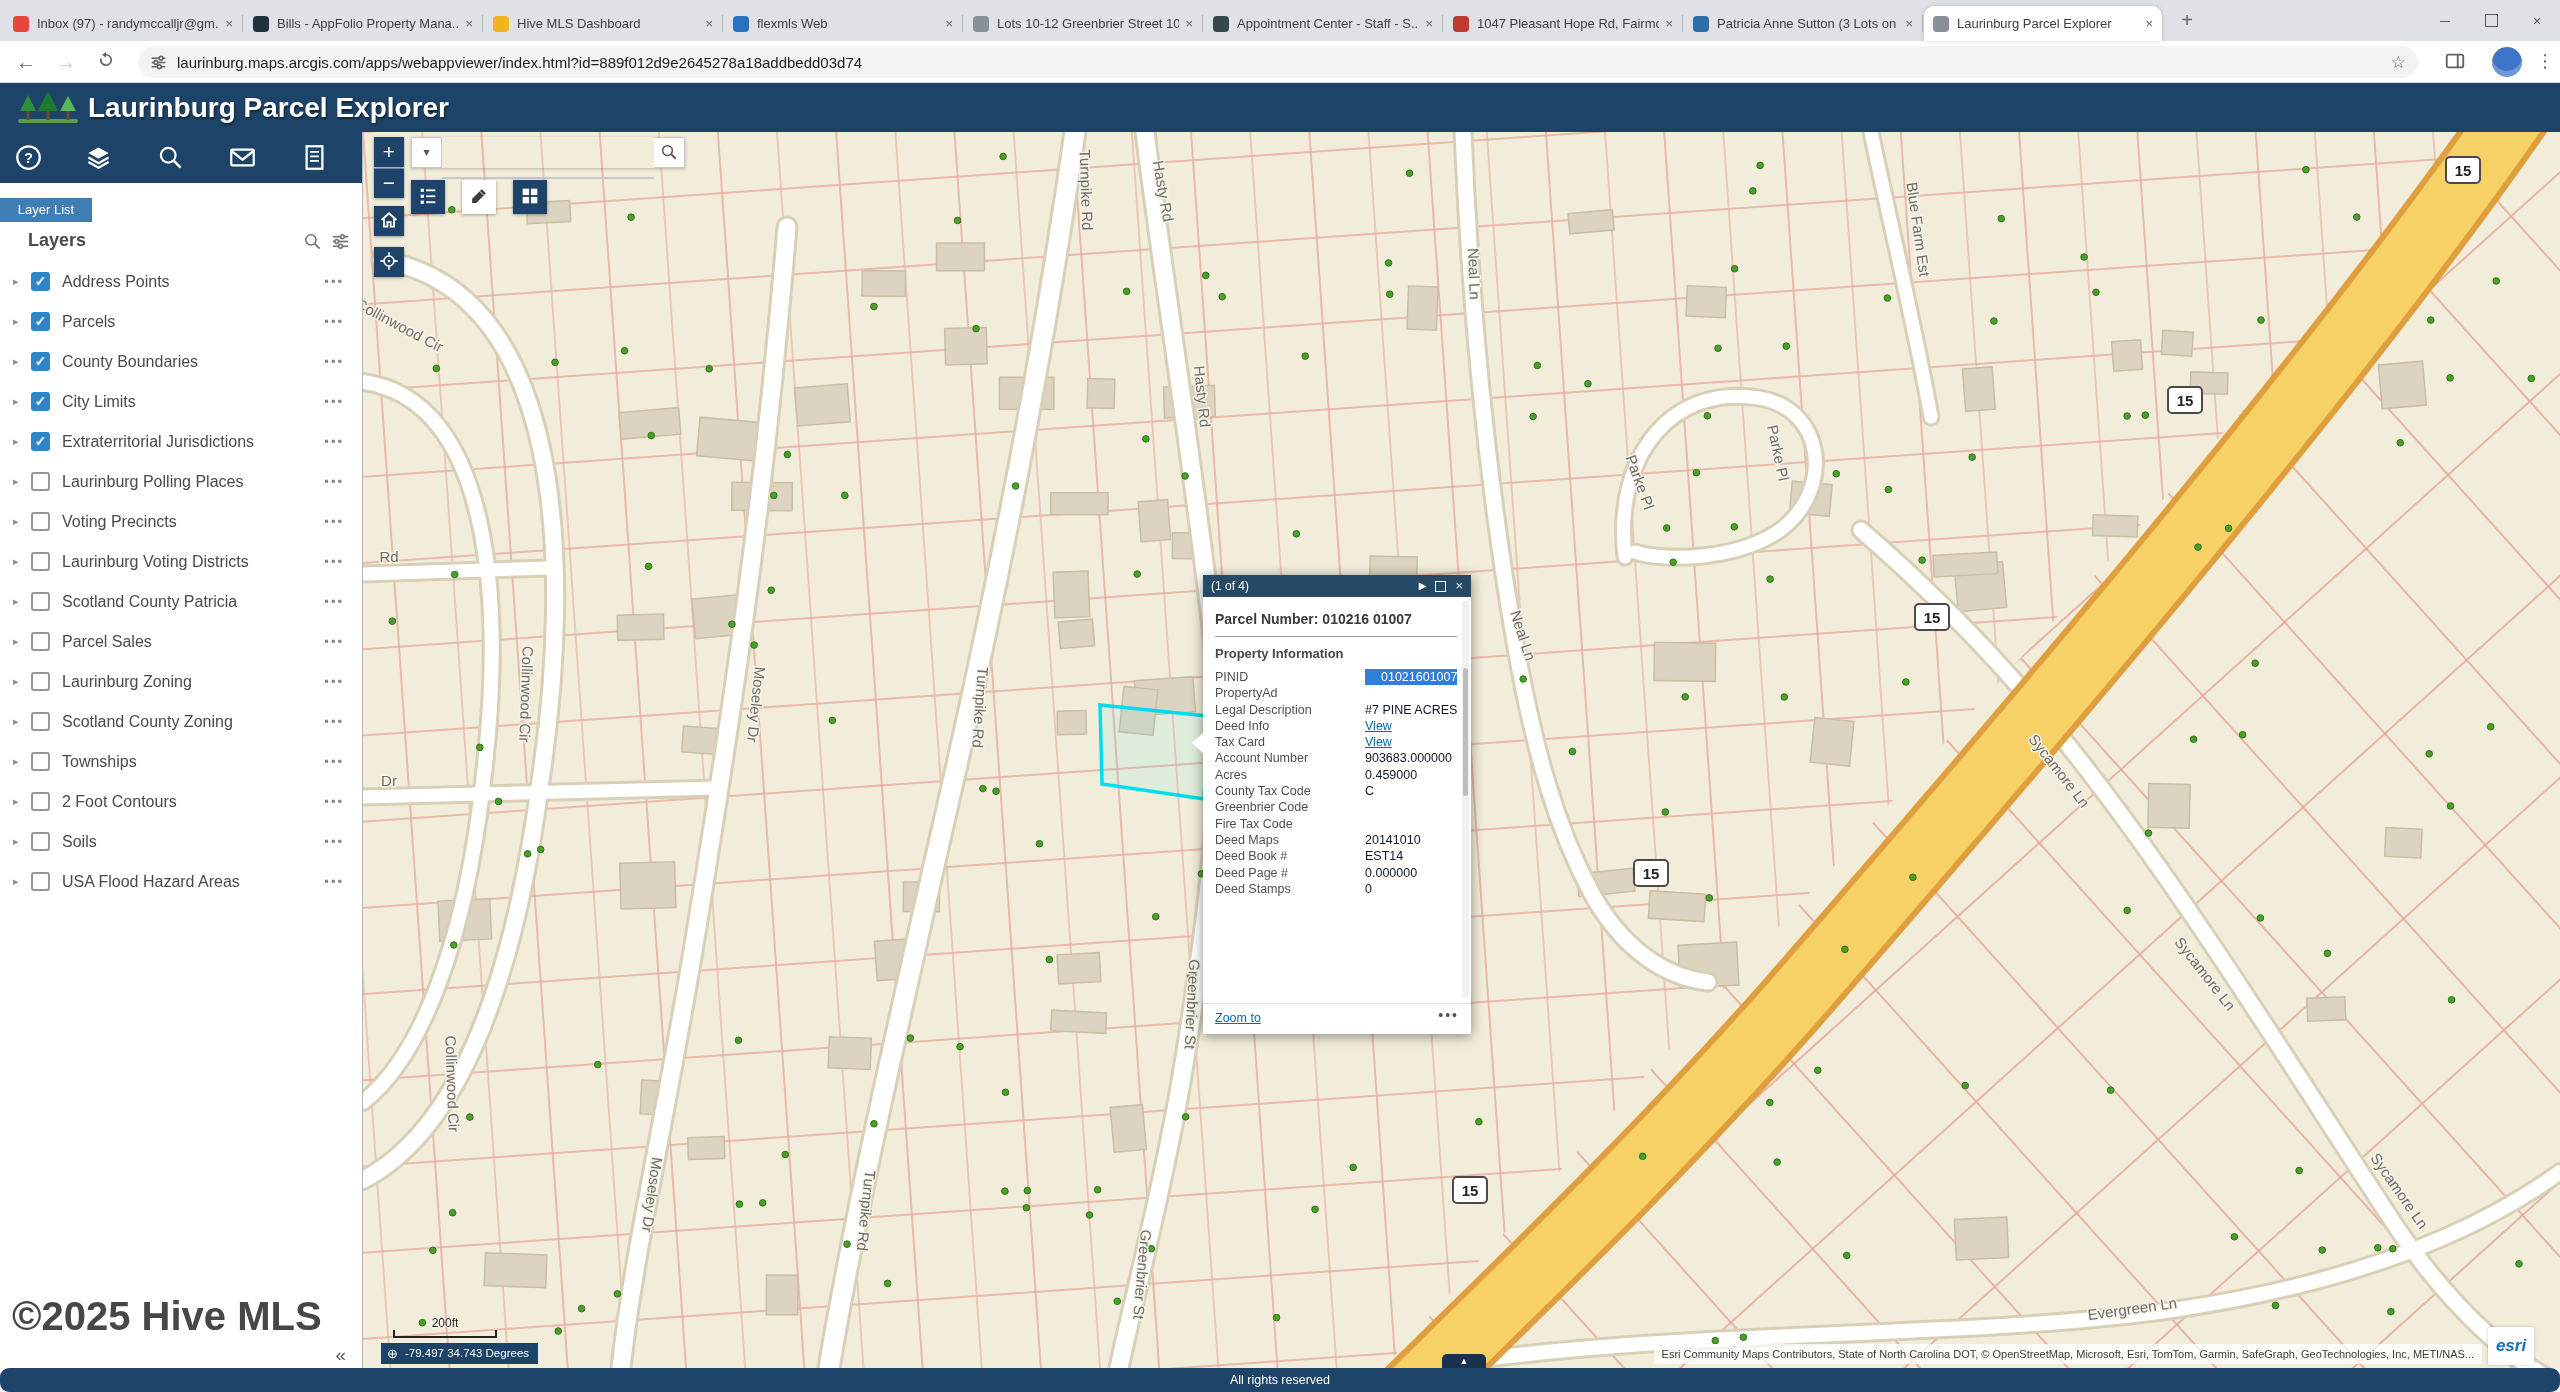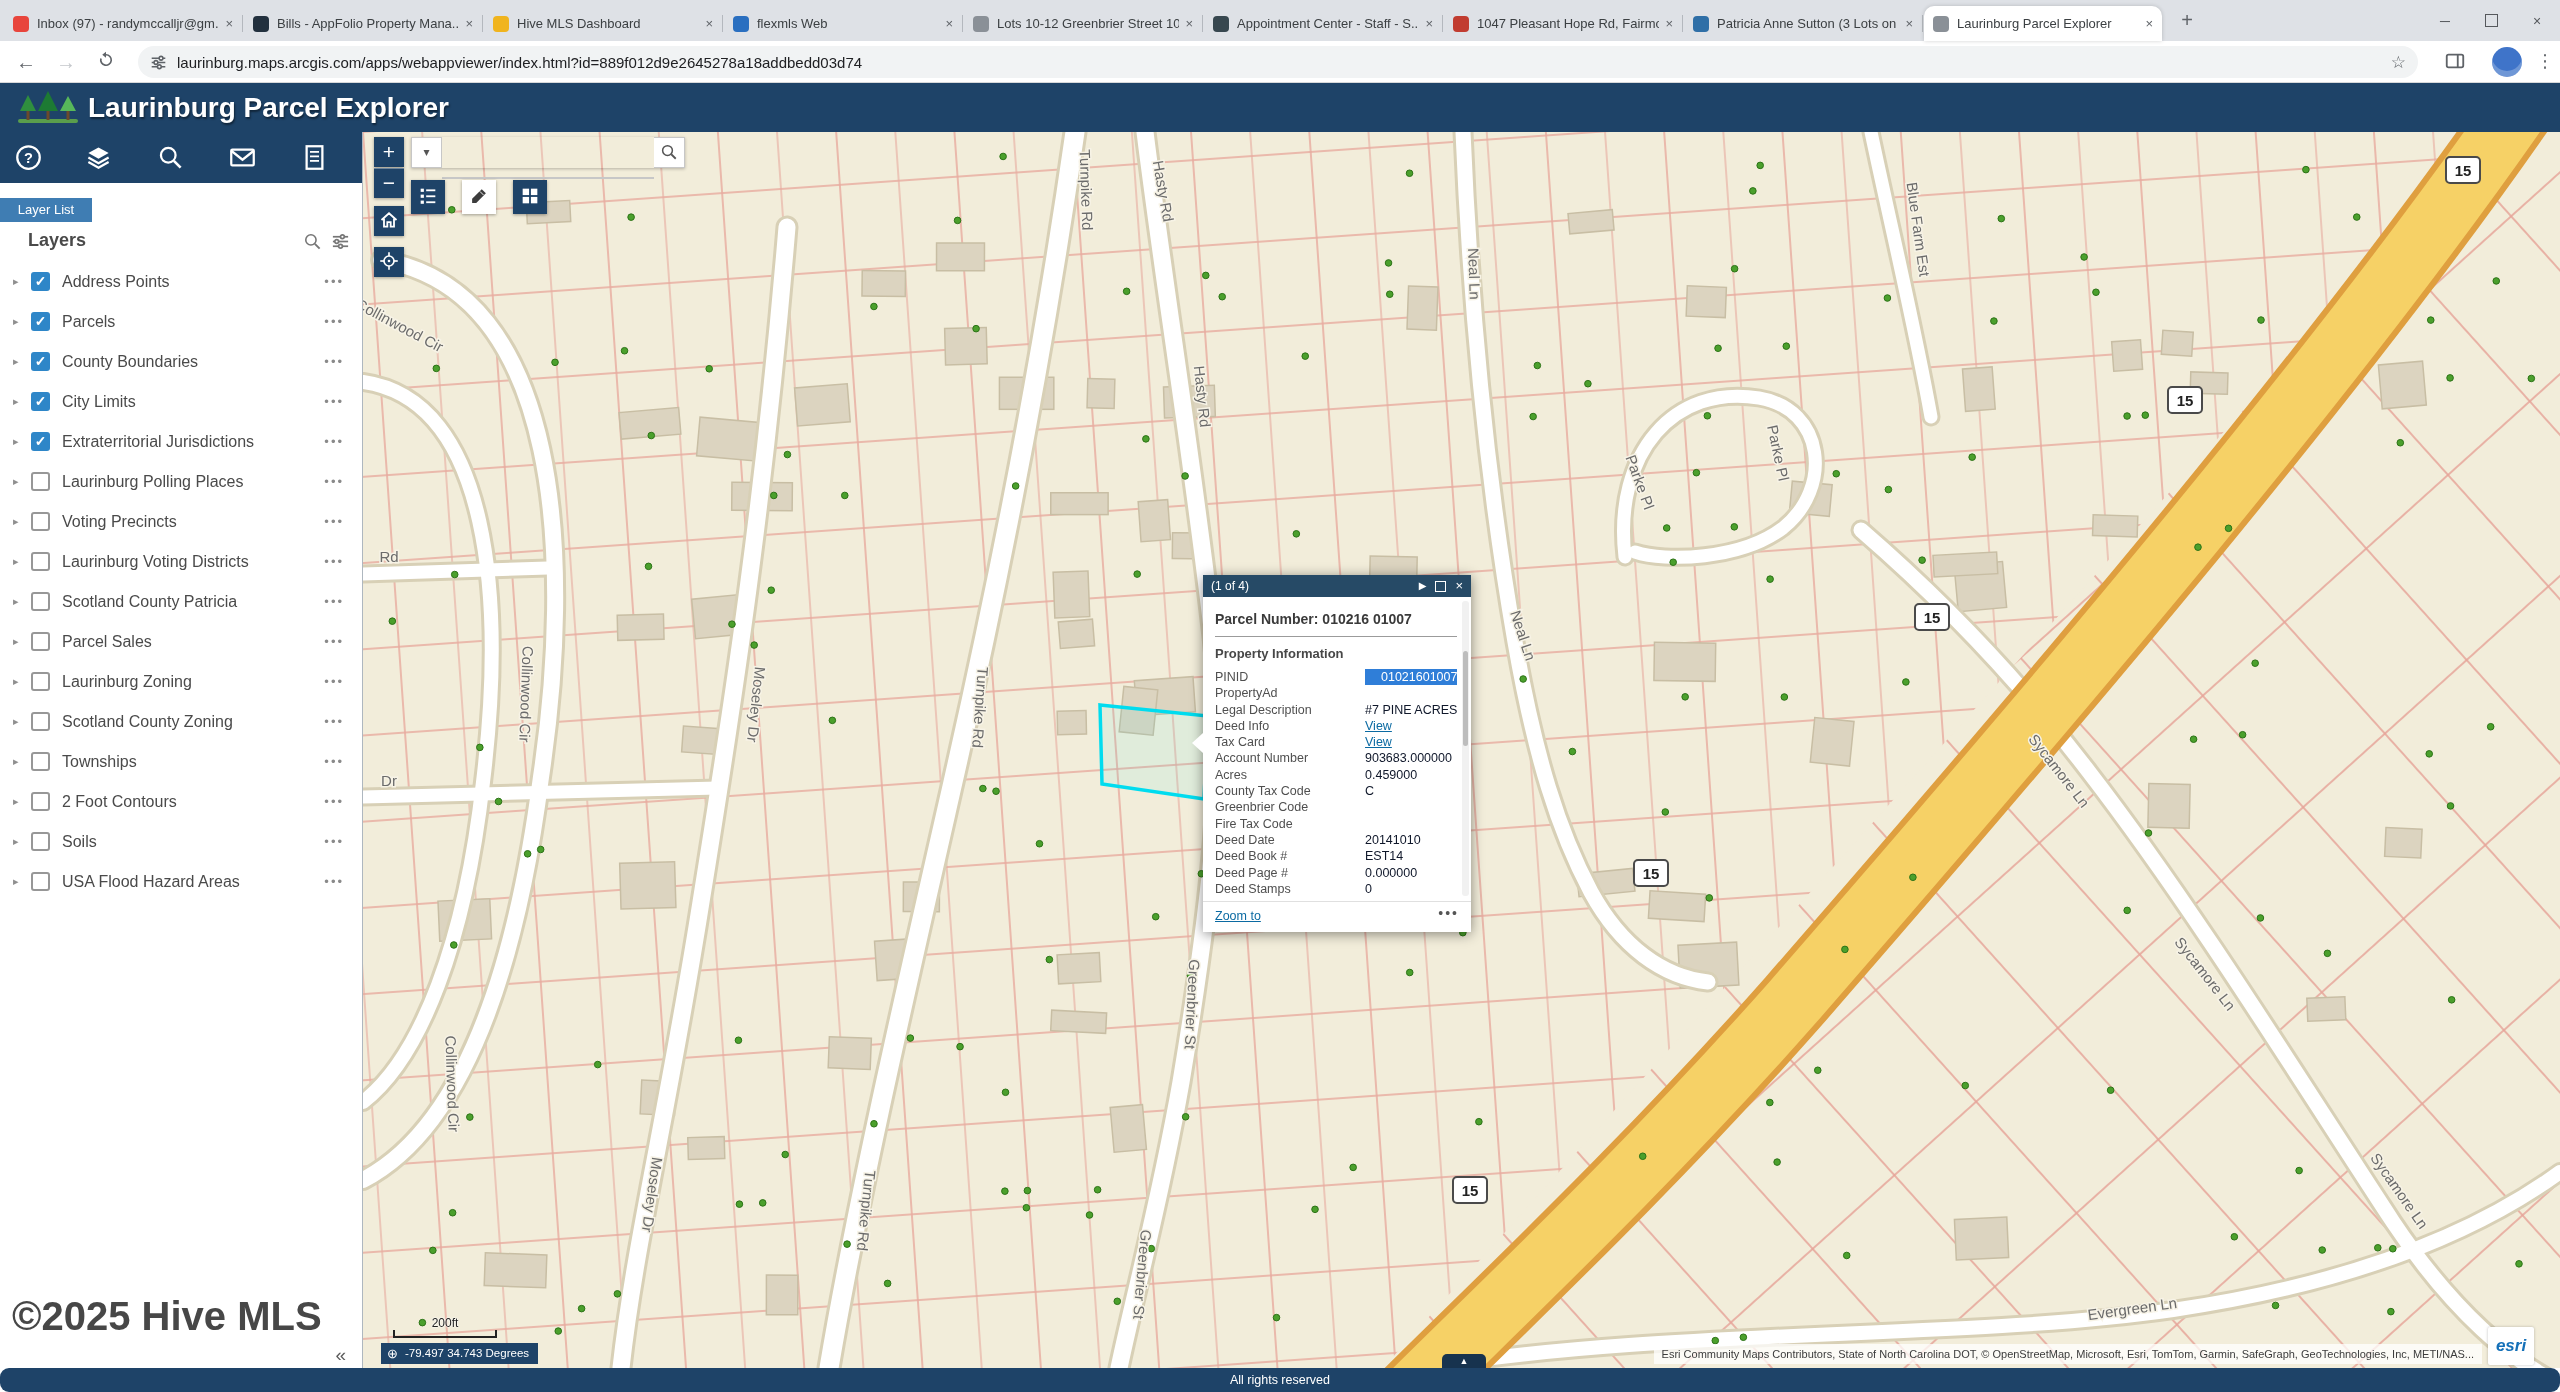--- a/index.html
+++ b/index.html
@@ -65,21 +65,21 @@
   #search-dd{width:31px;background:#fff;border:1px solid #c7c7c7;box-sizing:border-box;text-align:center;line-height:29px;color:#555;font-size:12px;}
   #search-input{width:212px;border:1px solid #c7c7c7;border-left:none;padding:0 8px;font-size:14px;color:#0c4a6e;outline:none;box-sizing:border-box;font-family:"Liberation Sans",sans-serif;margin-top:40px;}
   #search-input::placeholder{color:#9a9a9a;}
   #search-btn{width:31px;background:#fff;border:1px solid #c7c7c7;border-left:none;box-sizing:border-box;padding-top:5px;text-align:center;}
   .toolbtn{position:absolute;top:48px;width:34px;height:34px;box-shadow:0 1px 3px rgba(0,0,0,.35);box-sizing:border-box;text-align:center;padding-top:5px;}
   #legendbtn{left:48px;background:#1e4368;}
   #drawbtn{left:99px;background:#fff;}
   #basemapbtn{left:150px;background:#1e4368;}
 
   
-  #popup{position:absolute;left:840px;top:443px;width:268px;height:357px;background:#fff;box-shadow:0 2px 12px rgba(0,0,0,.45);z-index:6;}
+  #popup{position:absolute;left:840px;top:443px;width:268px;height:459px;background:#fff;box-shadow:0 2px 12px rgba(0,0,0,.45);z-index:6;}
   #popup-header{height:22px;background:#264a66;color:#fff;font-size:12px;line-height:22px;padding:0 8px;position:relative;}
   #popup-hicons{position:absolute;right:8px;top:0;height:22px;display:flex;align-items:center;gap:9px;}
   #popup-max{width:9px;height:9px;border:1.5px solid #fff;display:block;}
   #popup-pointer{position:absolute;left:-11px;top:158px;width:0;height:0;border-top:10px solid transparent;border-bottom:10px solid transparent;border-right:11px solid #fff;}
   #popup-body{position:absolute;top:22px;bottom:30px;left:0;right:0;padding:8px 14px 0 12px;box-sizing:border-box;overflow:hidden;}
   #popup-title{font-size:14px;font-weight:bold;color:#3a3a3a;margin:6px 0 9px;}
   #popup-hr{border-top:1px solid #9b9b9b;margin:0 0 9px;}
   #popup-section{font-size:13px;font-weight:bold;color:#474747;margin:0 0 8px;}
   .fld{display:flex;height:16.3px;font-size:12.5px;line-height:16px;}
   .fld-label{flex:0 0 150px;color:#4f4f4f;white-space:nowrap;overflow:hidden;}
@@ -796,21 +796,21 @@
             </div>
             <div class="fld">
               <span class="fld-label">Greenbrier Code</span>
               <span class="fld-value"></span>
             </div>
             <div class="fld">
               <span class="fld-label">Fire Tax Code</span>
               <span class="fld-value"></span>
             </div>
             <div class="fld">
-              <span class="fld-label">Deed Date</span>
+              <span class="fld-label">Deed Maps</span>
               <span class="fld-value">20141010</span>
             </div>
             <div class="fld">
               <span class="fld-label">Deed Book #</span>
               <span class="fld-value">EST14</span>
             </div>
             <div class="fld">
               <span class="fld-label">Deed Page #</span>
               <span class="fld-value">0.000000</span>
             </div>

